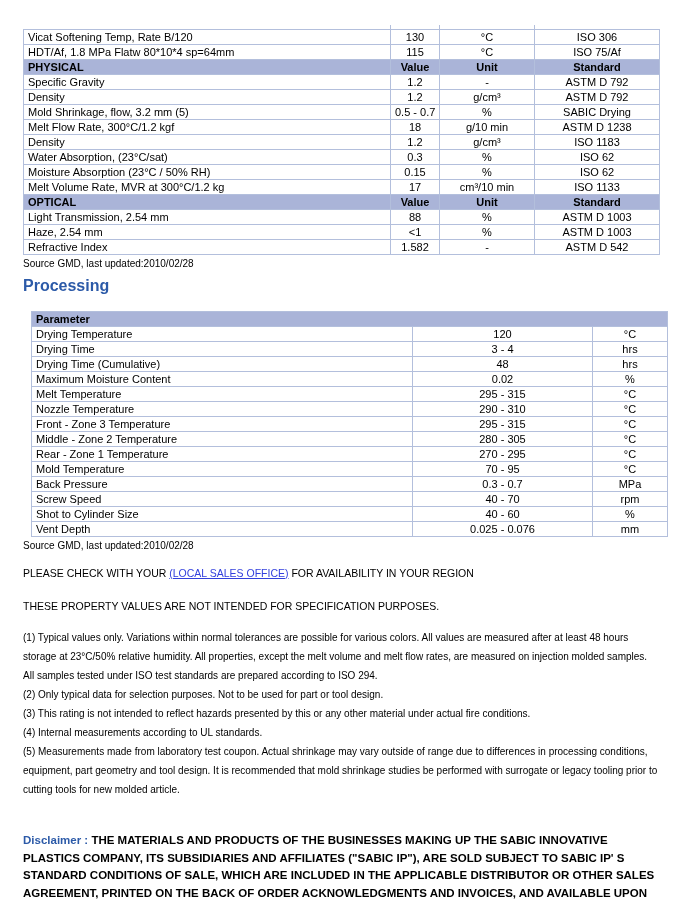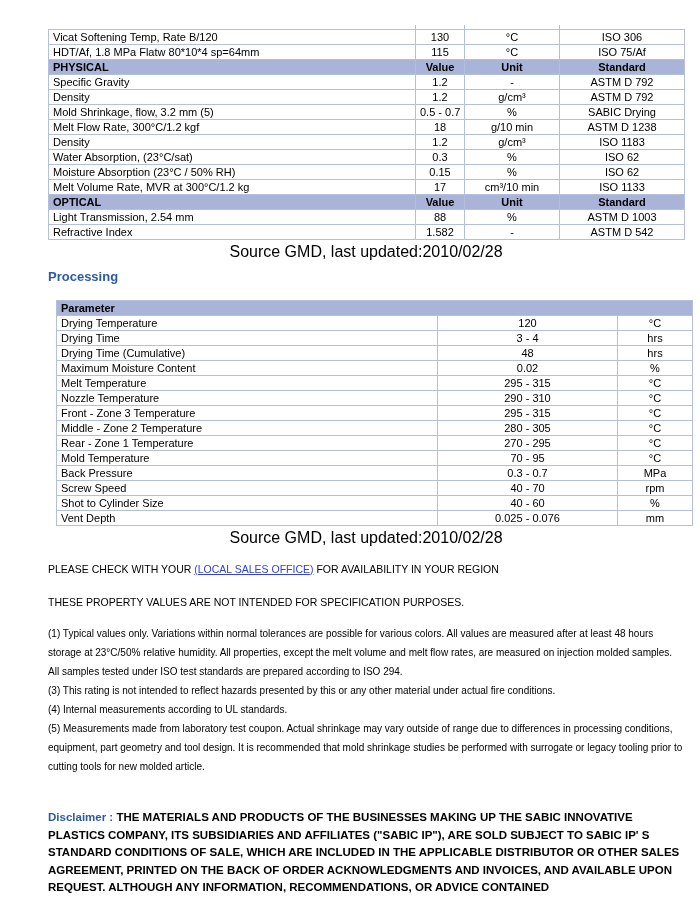--- a/index.html
+++ b/index.html
@@ -4,40 +4,40 @@
 <style>
   :root{
     --header-bg:#aab4d8;
     --border:#b3bfdc;
     --heading-blue:#2c5aa8;
     --link-blue:#3340dd;
   }
   html,body{margin:0;padding:0;background:#ffffff;}
   .page{
     width:700px;height:905px;box-sizing:border-box;
-    padding:25px 32px 0 48px;
+    padding:25px 32px 0 23px;
     font-family:"Liberation Sans","DejaVu Sans",sans-serif;
     color:#000;overflow:hidden;background:#fff;
   }
   table{border-collapse:collapse;width:636px;table-layout:fixed;font-size:11px;}
   td{
     border:1px solid var(--border);
     height:14px;line-height:14px;
     padding:0 4px;text-align:center;
     overflow:hidden;white-space:nowrap;vertical-align:middle;
   }
   td:first-child{text-align:left;}
   tr.hdr td{background:var(--header-bg);font-weight:bold;}
   tr.cut-row td{border-top:none;height:4px;line-height:4px;padding:0;}
   tr.cut-row td:first-child{border-left:none;}
   tr.cut-row td:last-child{border-right:none;}
   .proc thead tr.hdr td{border-bottom-color:#dfe4f0;}
   .proc thead tr.hdr:last-child td{border-bottom-color:var(--border);}
-  .source{width:636px;text-align:center;font-size:16px;margin-top:3px;}
-  .section-heading{font-size:13px;font-weight:bold;color:var(--heading-blue);margin-top:8px;}
+  .source{width:636px;text-align:left;font-size:10px;margin-top:3px;}
+  .section-heading{font-size:16px;font-weight:bold;color:var(--heading-blue);margin-top:8px;}
   .tbl2-wrap{margin-top:16px;margin-left:8px;}
   .statement{font-size:10.5px;margin-top:0;}
   .spec-note{margin-top:21px;}
   .avail-note{margin-top:16px;}
   .avail-link{color:var(--link-blue);text-decoration:underline;cursor:pointer;}
   .footnotes{font-size:10px;line-height:19px;margin-top:16px;width:636px;}
   .disclaimer{
     font-size:11.5px;font-weight:bold;line-height:17.5px;
     margin-top:33px;width:636px;
   }
@@ -136,20 +136,26 @@
           <td>Unit</td>
           <td>Standard</td>
         </tr>
         <tr>
           <td>Light Transmission, 2.54 mm</td>
           <td>88</td>
           <td>%</td>
           <td>ASTM D 1003</td>
         </tr>
         <tr>
+          <td>Haze, 2.54 mm</td>
+          <td>&lt;1</td>
+          <td>%</td>
+          <td>ASTM D 1003</td>
+        </tr>
+        <tr>
           <td>Refractive Index</td>
           <td>1.582</td>
           <td>-</td>
           <td>ASTM D 542</td>
         </tr>
       </tbody>
   </table>
 
   <div class="source">Source GMD, last updated:2010/02/28</div>
 
@@ -245,20 +251,21 @@
   <div class="source">Source GMD, last updated:2010/02/28</div>
 
   <div class="statement avail-note">
     <span>PLEASE CHECK WITH YOUR </span><span class="avail-link">(LOCAL SALES OFFICE)</span><span> FOR AVAILABILITY IN YOUR REGION</span>
   </div>
 
   <div class="statement spec-note">THESE PROPERTY VALUES ARE NOT INTENDED FOR SPECIFICATION PURPOSES.</div>
 
   <div class="footnotes">
       <div>(1) Typical values only. Variations within normal tolerances are possible for various colors. All values are measured after at least 48 hours storage at 23°C/50% relative humidity. All properties, except the melt volume and melt flow rates, are measured on injection molded samples. All samples tested under ISO test standards are prepared according to ISO 294.</div>
+      <div>(2) Only typical data for selection purposes. Not to be used for part or tool design.</div>
       <div>(3) This rating is not intended to reflect hazards presented by this or any other material under actual fire conditions.</div>
       <div>(4) Internal measurements according to UL standards.</div>
       <div>(5) Measurements made from laboratory test coupon. Actual shrinkage may vary outside of range due to differences in processing conditions, equipment, part geometry and tool design. It is recommended that mold shrinkage studies be performed with surrogate or legacy tooling prior to cutting tools for new molded article.</div>
     </div>
 
   <div class="disclaimer">
     <span class="disclaimer-label">Disclaimer :</span><span> THE MATERIALS AND PRODUCTS OF THE BUSINESSES MAKING UP THE SABIC INNOVATIVE PLASTICS COMPANY, ITS SUBSIDIARIES AND AFFILIATES ("SABIC IP"), ARE SOLD SUBJECT TO SABIC IP' S STANDARD CONDITIONS OF SALE, WHICH ARE INCLUDED IN THE APPLICABLE DISTRIBUTOR OR OTHER SALES AGREEMENT, PRINTED ON THE BACK OF ORDER ACKNOWLEDGMENTS AND INVOICES, AND AVAILABLE UPON REQUEST. ALTHOUGH ANY INFORMATION, RECOMMENDATIONS, OR ADVICE CONTAINED</span>
   </div>
 
 </div>

